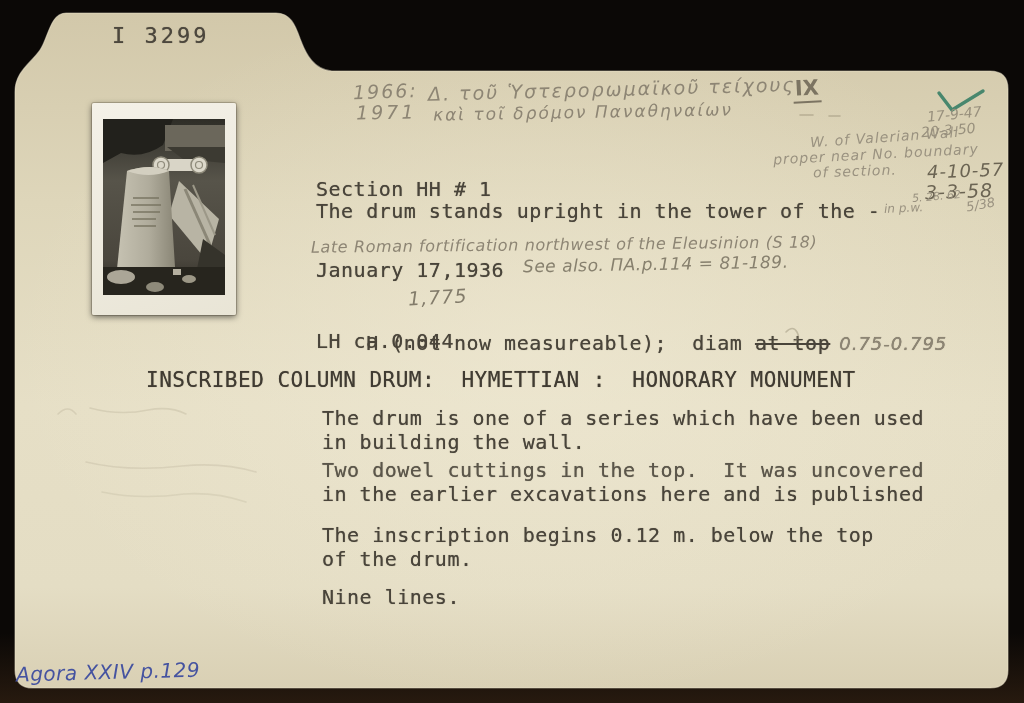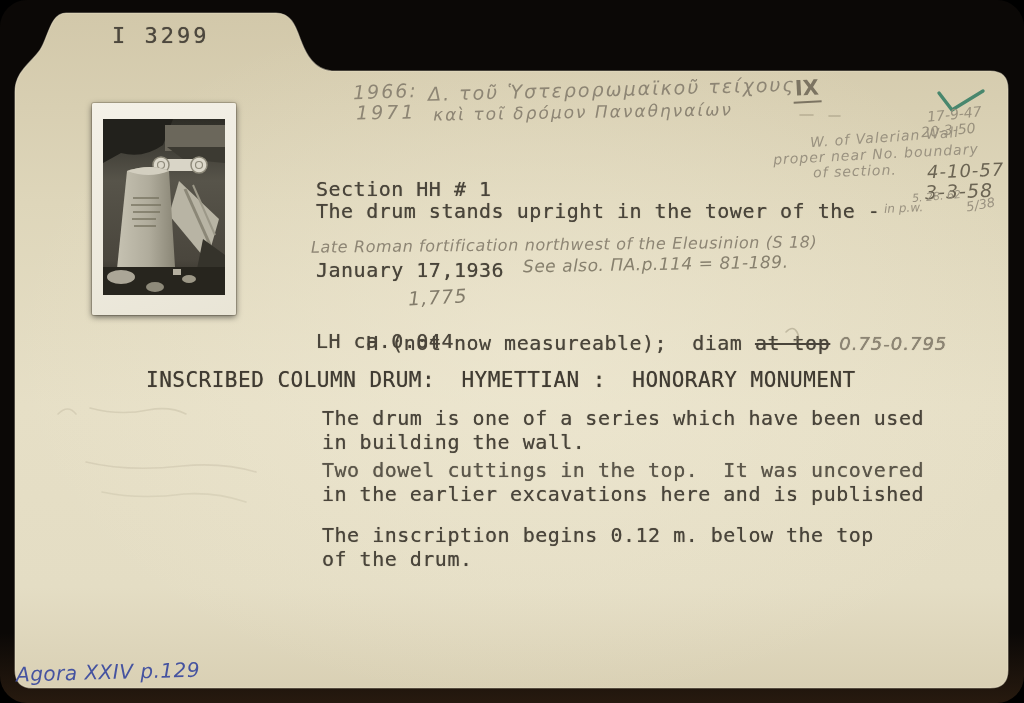--- a/index.html
+++ b/index.html
@@ -1,20 +1,19 @@
 <!DOCTYPE html>
 <html><head>
 <meta charset="utf-8">
 <style>
   html,body{margin:0;padding:0;background:#000;}
   .stage{
     position:relative;width:1024px;height:703px;overflow:hidden;
     background:linear-gradient(180deg,#0b0806 0%,#0b0806 90%,#271a0f 100%);
     font-family:"DejaVu Sans", sans-serif;
-    border-radius:27px;
   }
   .abs{position:absolute;}
   .typed{
     font-family:"DejaVu Sans Mono","Liberation Mono",monospace;
     font-size:20px;line-height:24px;color:#49443a;
     white-space:pre;letter-spacing:0.5px;
     text-shadow:0 0 0.7px rgba(70,64,52,0.75);
   }
   .typed-light{color:#5b564a;}
   .hand{
@@ -159,20 +158,21 @@
 
   <div class="abs typed" style="left:146px;top:368px;font-size:21px;color:#403b32;">INSCRIBED COLUMN DRUM:  HYMETTIAN :  HONORARY MONUMENT</div>
   <div class="abs typed" style="left:322px;top:430px;">in building the wall.</div>
 
   <div class="abs typed typed-light" style="left:322px;top:458px;">Two dowel cuttings in the top.  It was uncovered</div>
   <div class="abs typed" style="left:322px;top:482px;">in the earlier excavations here and is published</div>
 
   <div class="abs typed" style="left:322px;top:523px;">The inscription begins 0.12 m. below the top</div>
   <div class="abs typed" style="left:322px;top:547px;">of the drum.</div>
 
+  <div class="abs typed" style="left:322px;top:585px;">Nine lines.</div>
 
   <div class="abs hand blue" style="left:16px;top:660px;font-size:20px;letter-spacing:0.5px;transform:rotate(-1.5deg);">Agora XXIV p.129</div>
 
   <svg class="abs" width="1024" height="703" viewBox="0 0 1024 703" style="left:0;top:0;pointer-events:none;">
     <g fill="none" stroke="#958c74" stroke-width="1.6" stroke-linecap="round">
       <path d="M58,414 q10,-10 18,0 m14,-6 q30,8 58,2 q22,-4 38,4" opacity="0.2"></path>
       <path d="M86,462 q42,10 96,4 q40,-4 74,6" opacity="0.18"></path>
       <path d="M102,492 q38,8 82,2 q32,-2 62,8" opacity="0.16"></path>
       <path d="M800,115 h13 M829,116 h11" opacity="0.5"></path>
       <path d="M786,332 q7,-7 11,0 q4,7 -3,9" opacity="0.45"></path>

